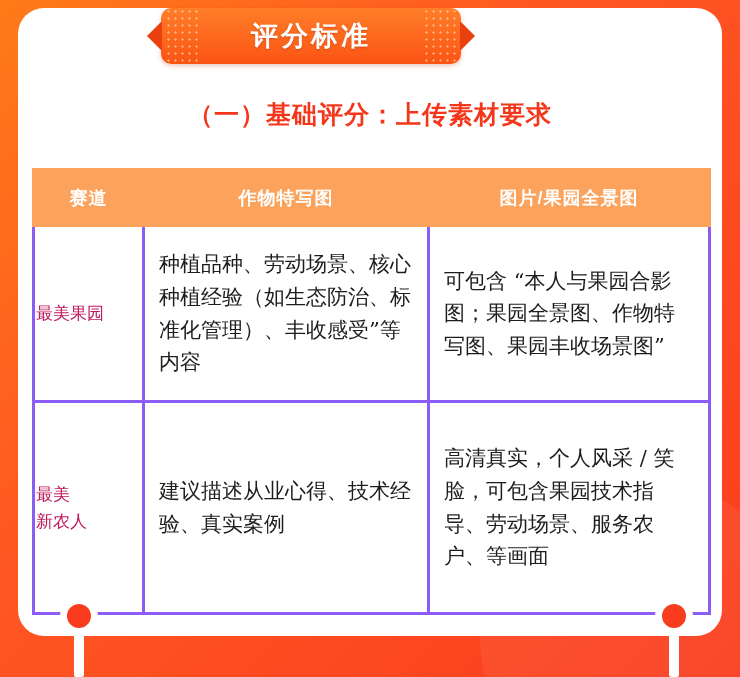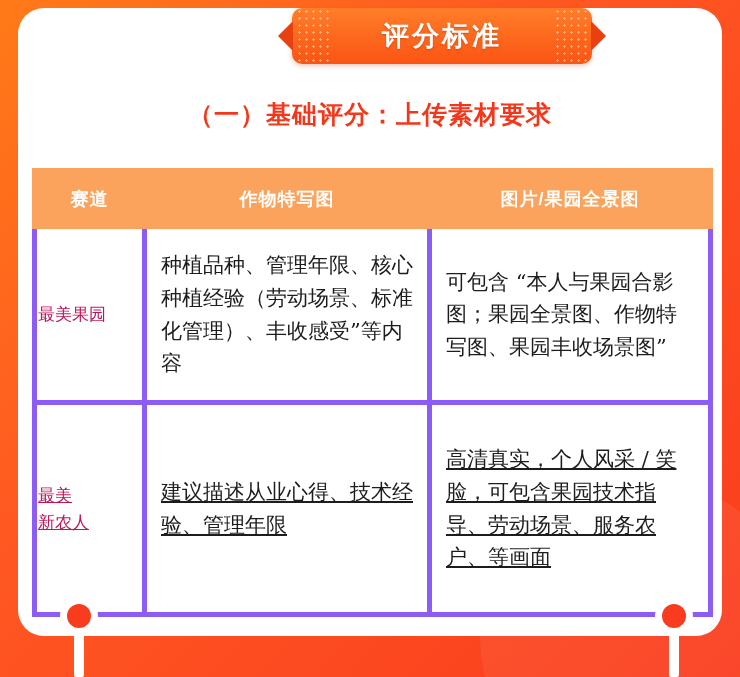--- a/index.html
+++ b/index.html
@@ -30,25 +30,25 @@
     top: 8px;
     width: 704px;
     height: 628px;
     background: #ffffff;
     border-radius: 26px;
   }
 
   
   .banner-wrap {
     position: absolute;
-    left: 0;
+    left: 15px;
     top: 8px;
     width: 592px;
     display: flex;
-    justify-content: flex-end;
+    justify-content: center;
     z-index: 5;
   }
   .banner {
     position: relative;
     width: 300px;
     height: 56px;
     background: linear-gradient(180deg, #ff7e29 0%, #fb5413 100%);
     border-radius: 10px;
     display: flex;
     align-items: center;
@@ -114,21 +114,21 @@
     position: absolute;
     left: 32px;
     top: 168px;
     width: 676px;
     border: 1px solid #f7b98e;
     border-collapse: collapse;
     table-layout: fixed;
     background: #fff;
   }
   .table td, .table th {
-    border: 5px solid #8b5cf6;
+    border: 3px solid #8b5cf6;
     vertical-align: middle;
   }
   .table thead th {
     background: #fba35c;
     color: #ffffff;
     font-size: 18px;
     font-weight: bold;
     height: 56px;
     letter-spacing: 1px;
     border-color: #fba35c;
@@ -148,21 +148,21 @@
     font-family: "DejaVu Serif", "Liberation Serif", serif;
   }
   .cell-body {
     font-size: 21px;
     color: #1d1d1d;
     line-height: 1.55;
     padding: 16px 14px;
     font-family: "DejaVu Serif", "Liberation Serif", serif;
   }
   .row1 td { height: 176px; }
-  .row2 td { height: 212px; text-decoration: underline; }
+  .row2 td { height: 212px; }
 
   
   .hook {
     position: absolute;
     bottom: 0;
     width: 38px;
     height: 80px;
   }
   .hook .ring {
     position: absolute;
@@ -229,27 +229,27 @@
     <thead>
       <tr>
         <th>赛道</th>
         <th class="divider">作物特写图</th>
         <th>图片/果园全景图</th>
       </tr>
     </thead>
     <tbody>
       <tr class="row1">
         <td class="cell-track">最美果园</td>
-        <td class="cell-body">种植品种、管理年限、核心种植经验（劳动场景、标准化管理）、丰收感受”等内容</td>
+        <td class="cell-body">种植品种、劳动场景、核心种植经验（如生态防治、标准化管理）、丰收感受”等内容</td>
         <td class="cell-body">可包含 “本人与果园合影图；果园全景图、作物特写图、果园丰收场景图”</td>
       </tr>
       <tr class="row2">
         <td class="cell-track" style="white-space: pre-line;">最美
 新农人</td>
-        <td class="cell-body">建议描述从业心得、技术经验、管理年限</td>
+        <td class="cell-body">建议描述从业心得、技术经验、真实案例</td>
         <td class="cell-body">高清真实，个人风采 / 笑脸，可包含果园技术指导、劳动场景、服务农户、等画面</td>
       </tr>
     </tbody>
   </table>
 
   <div class="hook left">
     <div class="stem"></div>
     <div class="ring"></div>
   </div>
   <div class="hook right">

